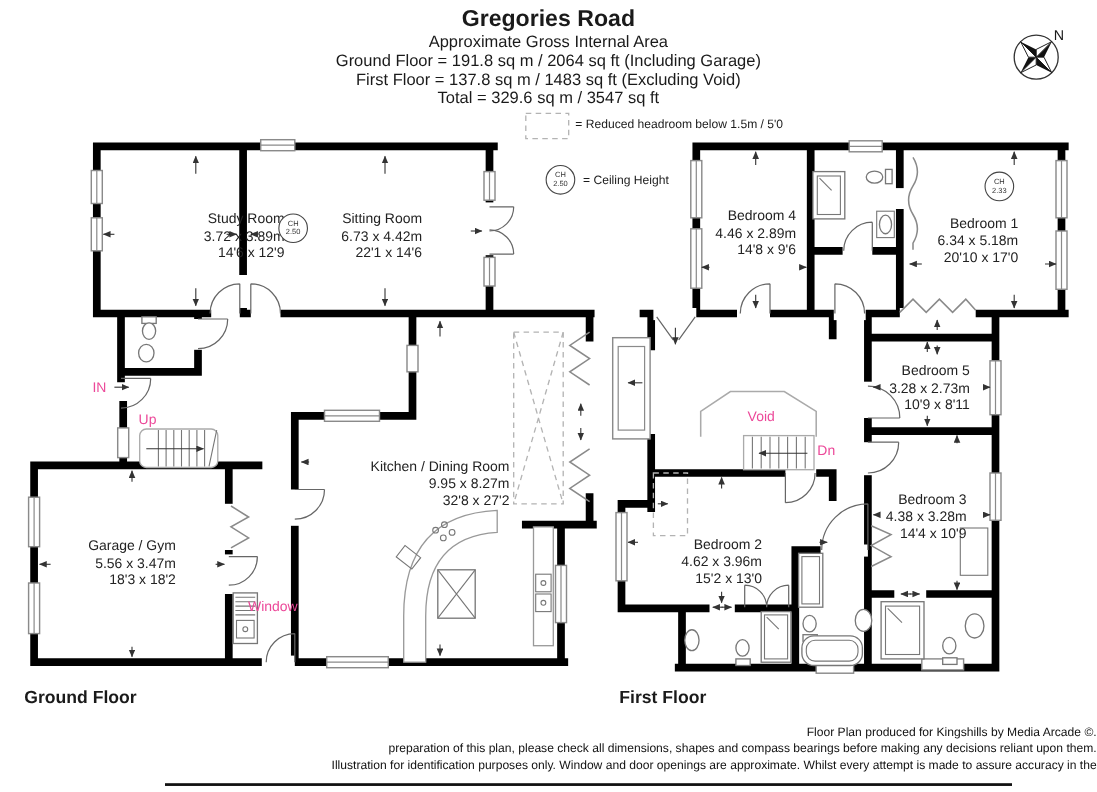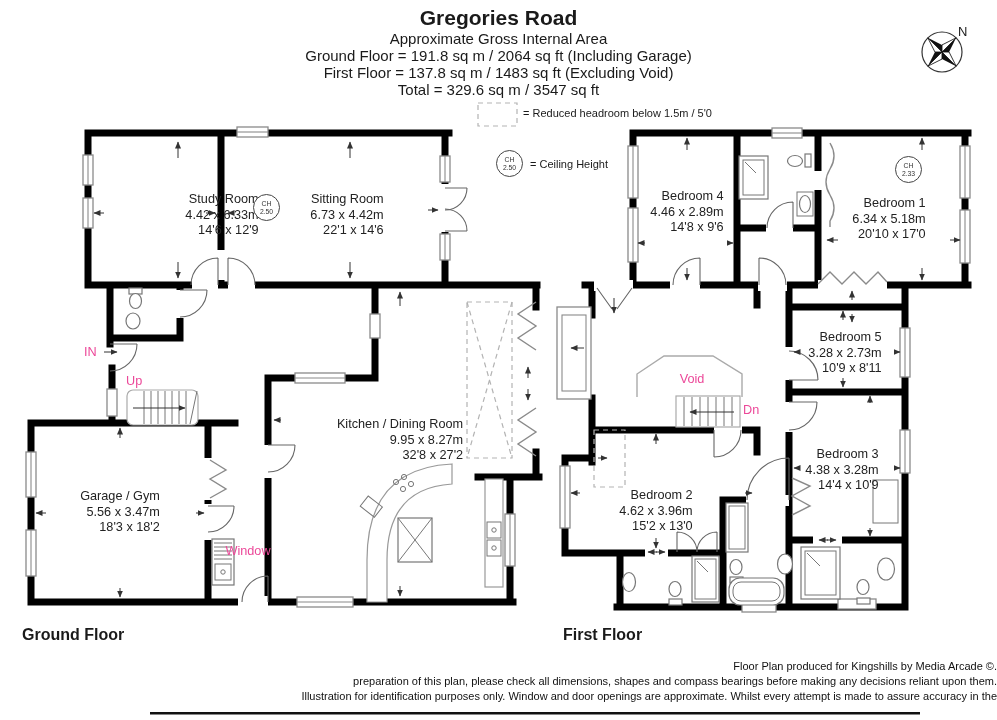--- a/index.html
+++ b/index.html
@@ -391,21 +391,21 @@
 <span class="abs legend-text" style="left:523px;top:107px">= Reduced headroom below 1.5m / 5'0</span>
 
 <div class="abs ch-circle" style="left:496px;top:150px">
   <div>CH</div>
   <div>2.50</div>
 </div>
 <span class="abs legend-text" style="left:530px;top:158px">= Ceiling Height</span>
 
 <div class="abs room-label centered" style="left:222px;top:192px">
   <div>Study Room</div>
-  <div>4.42 x 6.33m</div>
+  <div>3.72 x 3.89m</div>
   <div>14'6 x 12'9</div>
 </div>
 <div class="abs ch-circle" style="left:253px;top:194px">
   <div>CH</div>
   <div>2.50</div>
 </div>
 <div class="abs room-label centered" style="left:347px;top:192px">
   <div>Sitting Room</div>
   <div>6.73 x 4.42m</div>
   <div>22'1 x 14'6</div>

